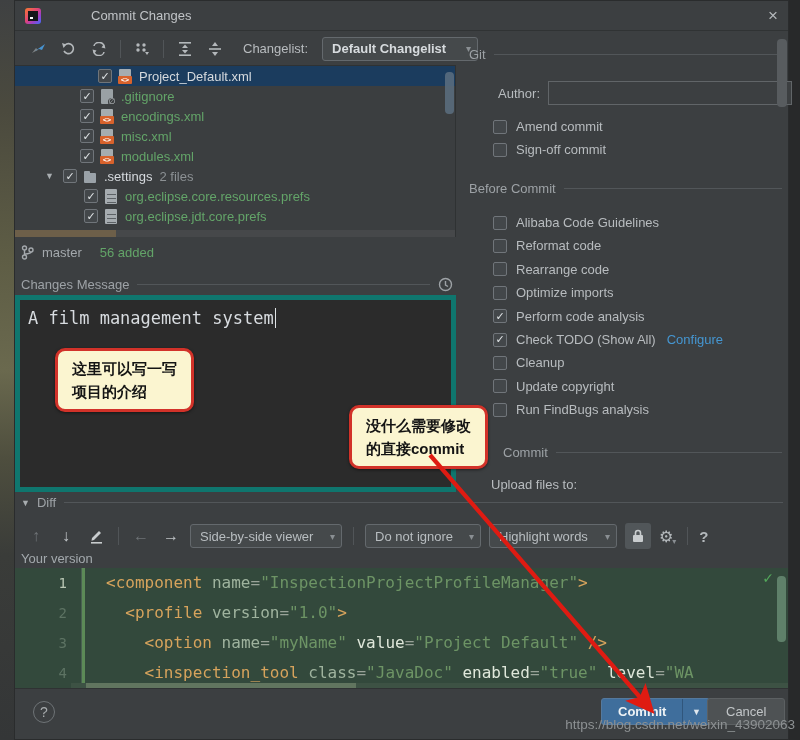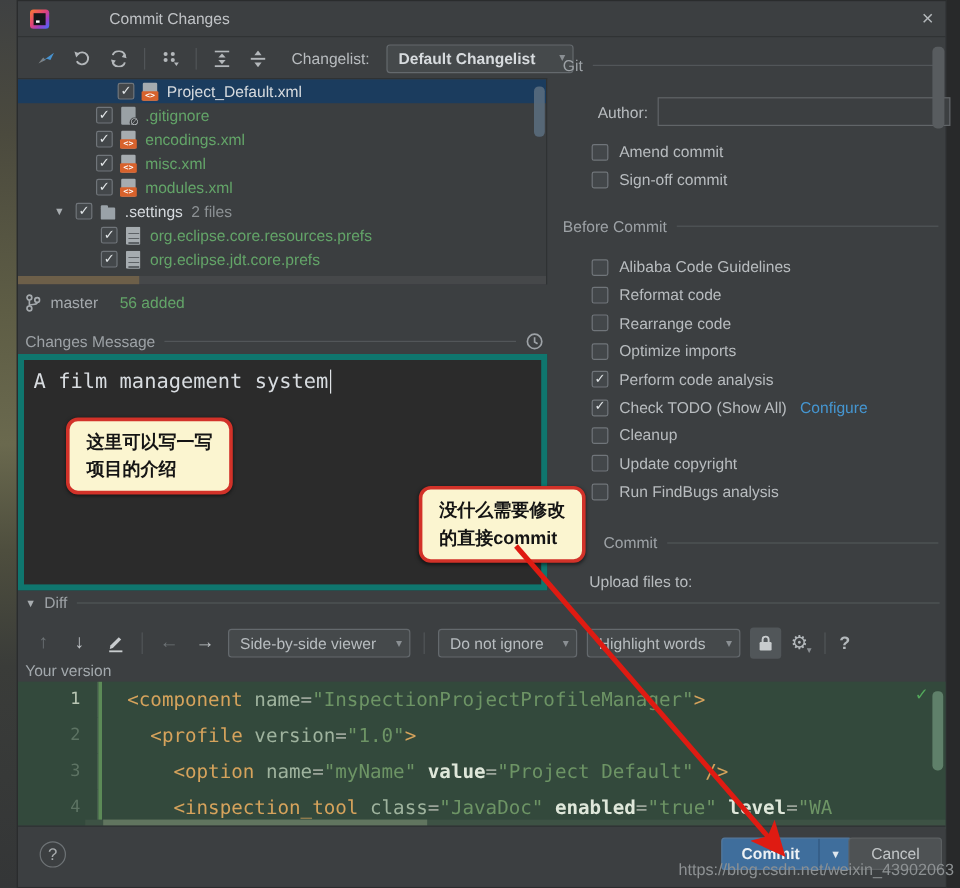--- a/index.html
+++ b/index.html
@@ -91,21 +91,21 @@
   #your-version{left:6px;top:550px;color:#a3a9ad;font-size:13px;}
   
   #code{left:0;top:567px;width:773px;height:123px;background:#33493c;box-sizing:border-box;overflow:hidden;}
   .cline{display:flex;height:30px;align-items:center;font-family:"DejaVu Sans Mono",monospace;font-size:16px;white-space:pre;}
   .lnum{width:52px;text-align:right;padding-right:14px;color:#5d7363;font-size:14px;flex:none;}
   .lnum.active{color:#b9c6b4;}
   .ctext{border-left:1px solid #4a6152;padding-left:24px;position:relative;height:30px;line-height:30px;}
   #code-marker{left:67px;top:0;width:3px;height:123px;background:#5c8a57;}
   .tok-tag{color:#d6a35c;}
   .tok-attr{color:#9fb39e;}
-  .tok-attrb{color:#dfe7da;font-weight:bold;}
+  .tok-attrb{color:#dfe7da;font-weight:normal;}
   .tok-str{color:#6d9465;}
   .tok-pun{color:#9aa399;}
   #code-check{right:14px;top:2px;color:#53a85b;font-size:14px;font-weight:bold;}
   #code-vscroll{right:2px;top:8px;width:9px;height:66px;background:#6f937a;opacity:.75;border-radius:4px;}
   #code-hscroll-track{left:56px;right:0;bottom:0;height:8px;background:#3d5244;}
   #code-hscroll-thumb{left:71px;bottom:0;width:270px;height:8px;background:#61755f;}
   
   #footer{left:0;right:0;bottom:0;height:50px;border-top:1px solid #2f3233;background:#3c3f41;}
   #help-circle{position:absolute;left:18px;top:12px;width:22px;height:22px;border:1px solid #6e7376;border-radius:50%;color:#a7abad;font-size:14px;display:flex;align-items:center;justify-content:center;box-sizing:border-box;}
   #commit-btn{position:absolute;left:586px;top:9px;height:27px;display:flex;background:#3f6e9c;border:1px solid #54799e;border-radius:3px;box-sizing:border-box;overflow:hidden;}

